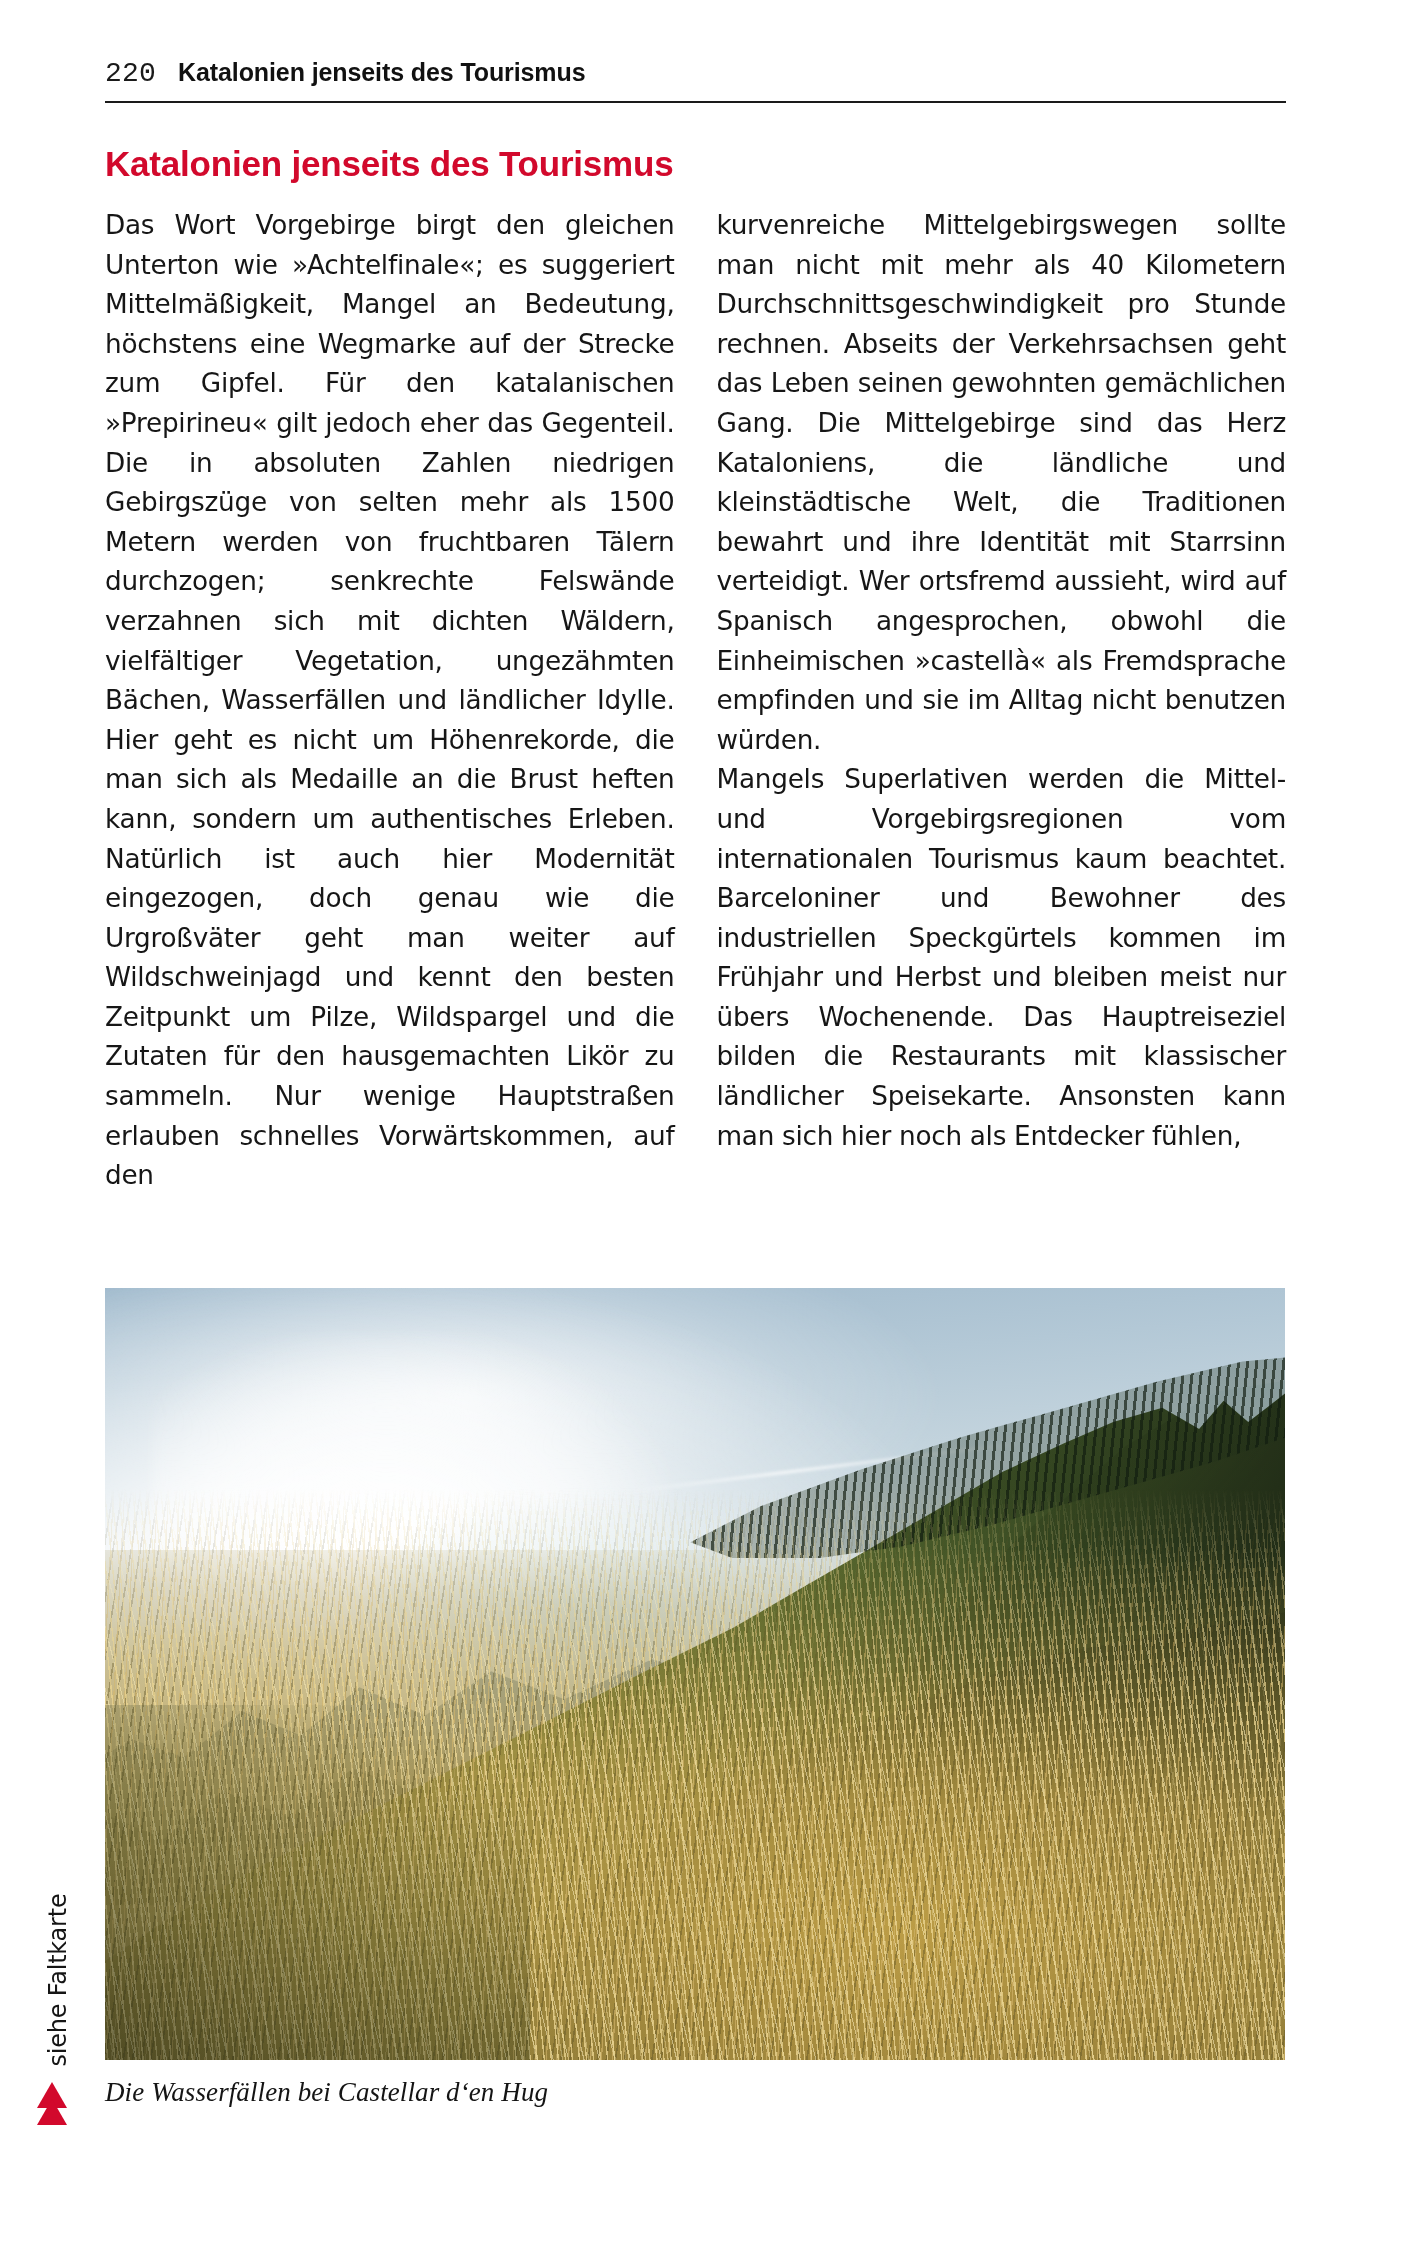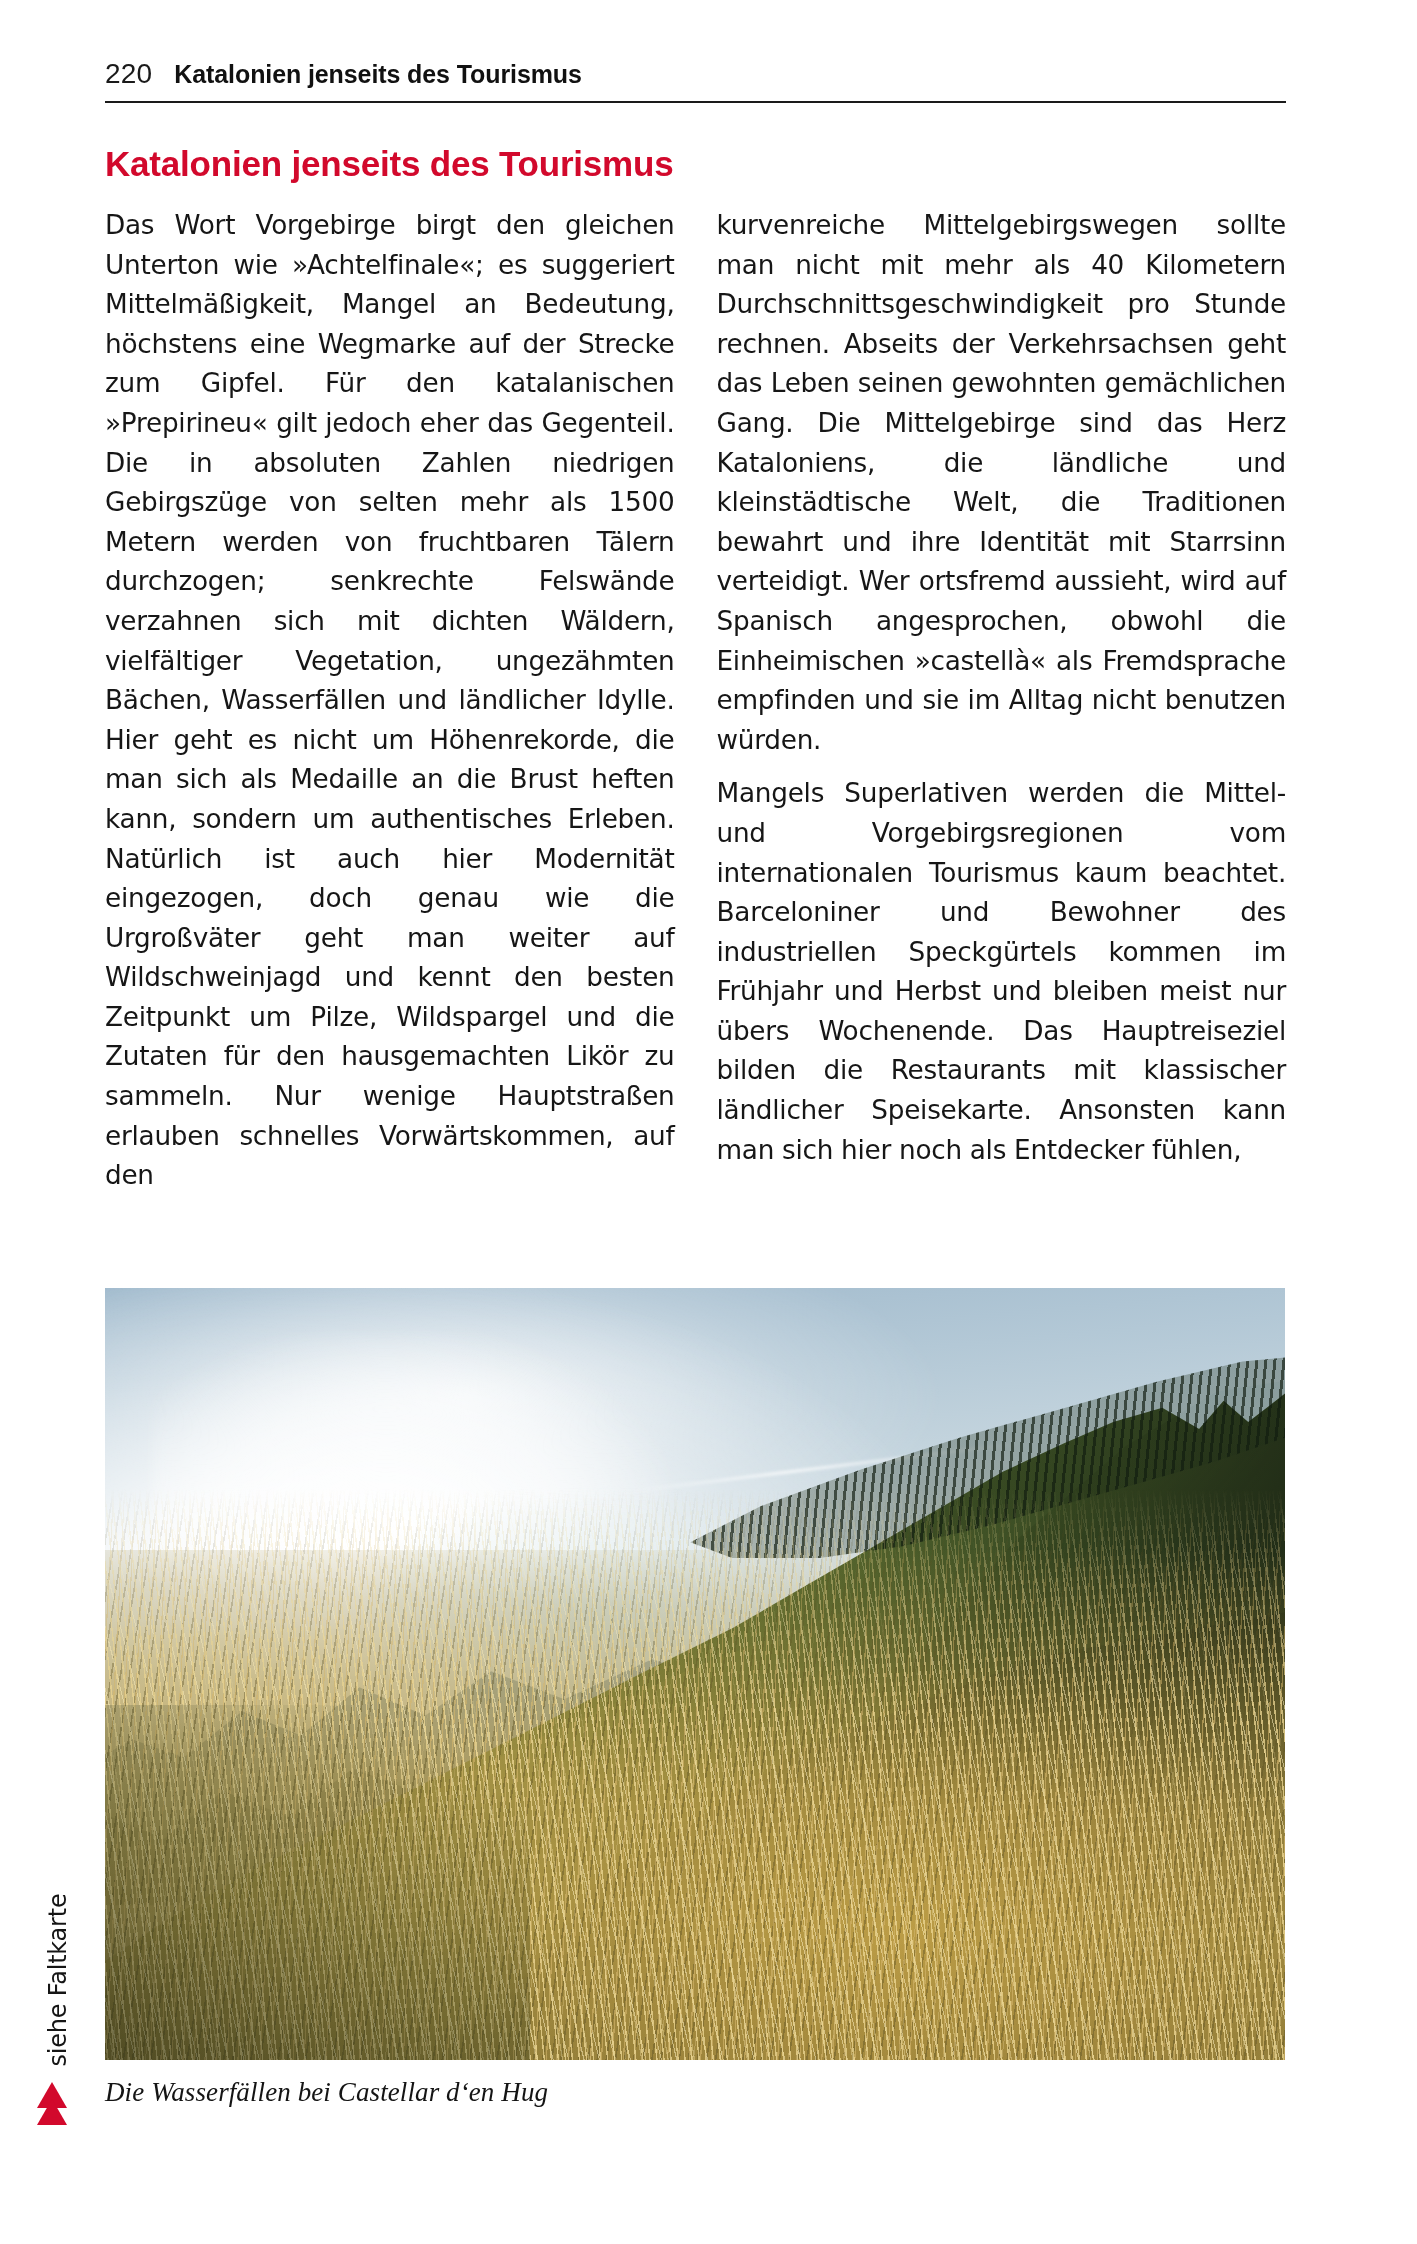--- a/index.html
+++ b/index.html
@@ -24,21 +24,21 @@
   .running-head {
     position: absolute;
     left: 105px;
     top: 58px;
     width: 1180px;
     display: flex;
     align-items: baseline;
     gap: 22px;
   }
   .folio {
-    font-family: Liberation Sans, sans-serif;
+    font-family: Liberation Mono, monospace;
     font-size: 28px;
     font-weight: 400;
     color: #1a1a1a;
     letter-spacing: 0.2px;
   }
   .running-title {
     font-family: "Liberation Sans", sans-serif;
     font-size: 25px;
     font-weight: 700;
     color: #111111;
@@ -85,21 +85,21 @@
     text-align: justify;
     -webkit-hyphens: none;
     hyphens: none;
     word-spacing: -0.2px;
     letter-spacing: -0.25px;
   }
   .col p {
     margin: 0;
   }
   .col p + p {
-    margin-top: 14px;
+    margin-top: 0;
   }
 
   
   .photo-wrap {
     position: absolute;
     left: 105px;
     top: 1288px;
     width: 1180px;
     height: 772px;
     overflow: hidden;

